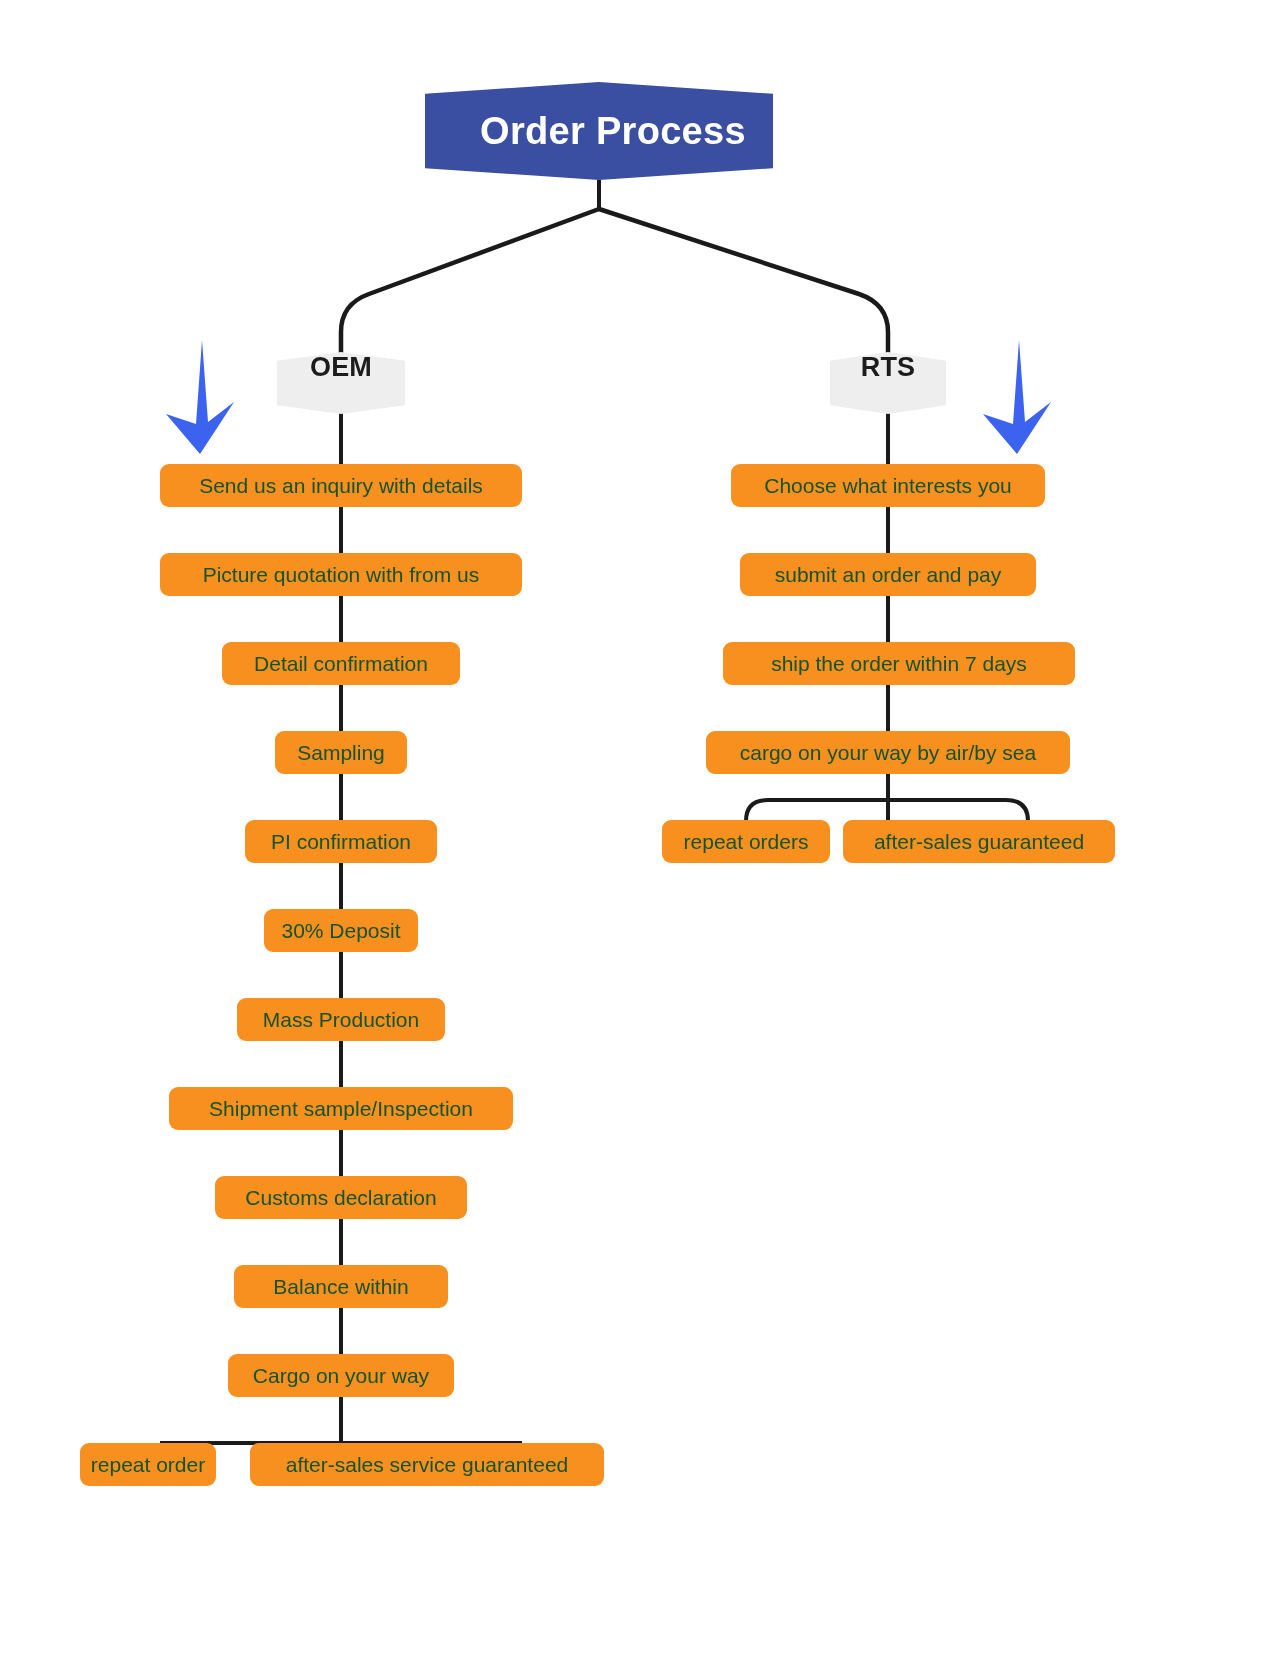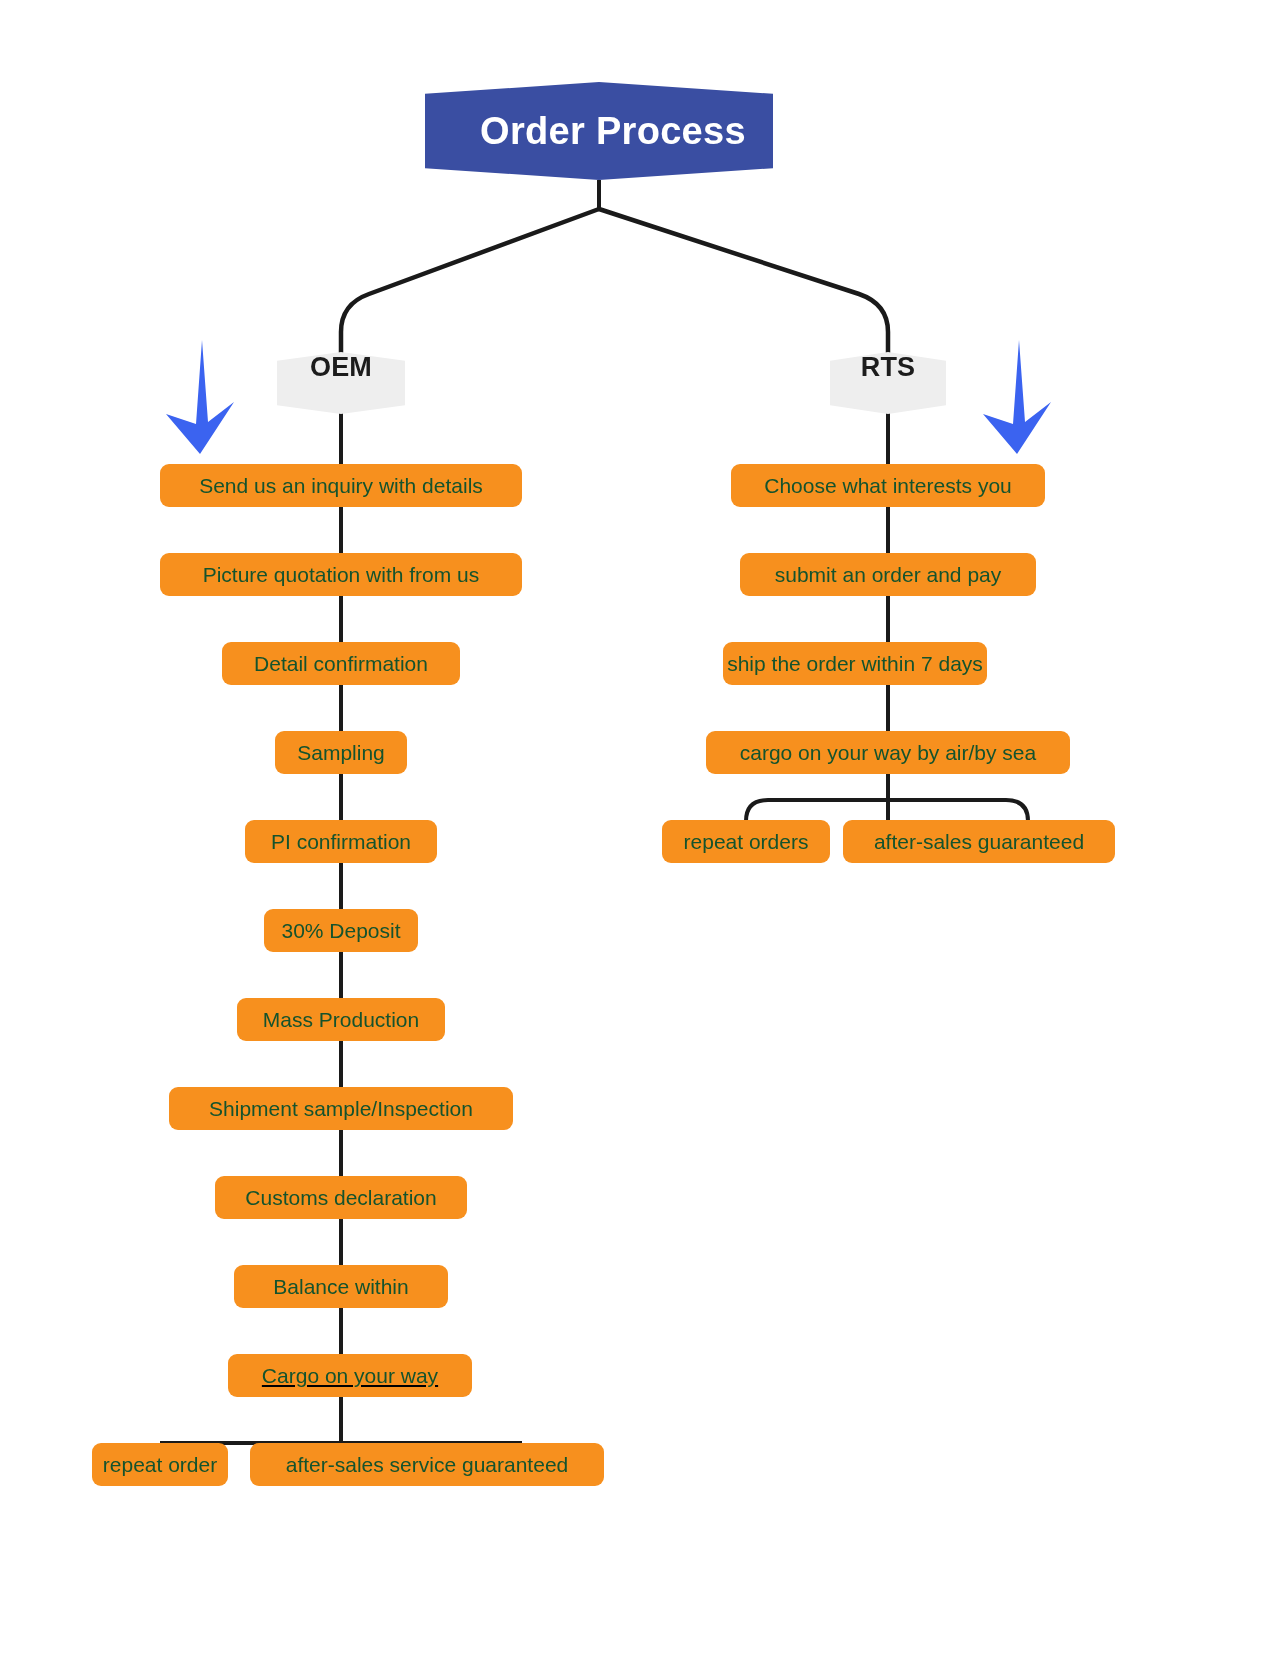--- a/index.html
+++ b/index.html
@@ -174,42 +174,42 @@
     </div>
     <div class="step-box" style="left:215px; top:1176px; width:252px;">
       <span class="step-text">Customs declaration</span>
     </div>
     <div class="step-box" style="left:169px; top:1087px; width:344px;">
       <span class="step-text">Shipment sample/Inspection</span>
     </div>
     <div class="step-box" style="left:234px; top:1265px; width:214px;">
       <span class="step-text">Balance within</span>
     </div>
-    <div class="step-box" style="left:228px; top:1354px; width:244px;text-decoration:underline;">
+    <div class="step-box" style="left:228px; top:1354px; width:226px;">
       <span class="step-text">Cargo on your way</span>
     </div>
 
-    <div class="step-box" style="left:80px; top:1443px; width:136px;margin-left:12px;">
+    <div class="step-box" style="left:80px; top:1443px; width:136px;">
       <span class="step-text">repeat order</span>
     </div>
     <div class="step-box" style="left:250px; top:1443px; width:354px;">
       <span class="step-text">after-sales service guaranteed</span>
     </div>
 
     <div class="branch-head" style="left:830px; top:352px; width:116px;">
       <span class="branch-text">RTS</span>
     </div>
 
     <div class="step-box" style="left:731px; top:464px; width:314px;">
       <span class="step-text">Choose what interests you</span>
     </div>
     <div class="step-box" style="left:740px; top:553px; width:296px;">
       <span class="step-text">submit an order and pay</span>
     </div>
-    <div class="step-box" style="left:723px; top:642px; width:264px;text-align:center;">
+    <div class="step-box" style="left:723px; top:642px; width:352px;text-align:center;">
       <span class="step-text">ship the order within 7 days</span>
     </div>
     <div class="step-box" style="left:706px; top:731px; width:364px;">
       <span class="step-text">cargo on your way by air/by sea</span>
     </div>
 
     <div class="step-box" style="left:662px; top:820px; width:168px;">
       <span class="step-text">repeat orders</span>
     </div>
     <div class="step-box" style="left:843px; top:820px; width:272px;">

